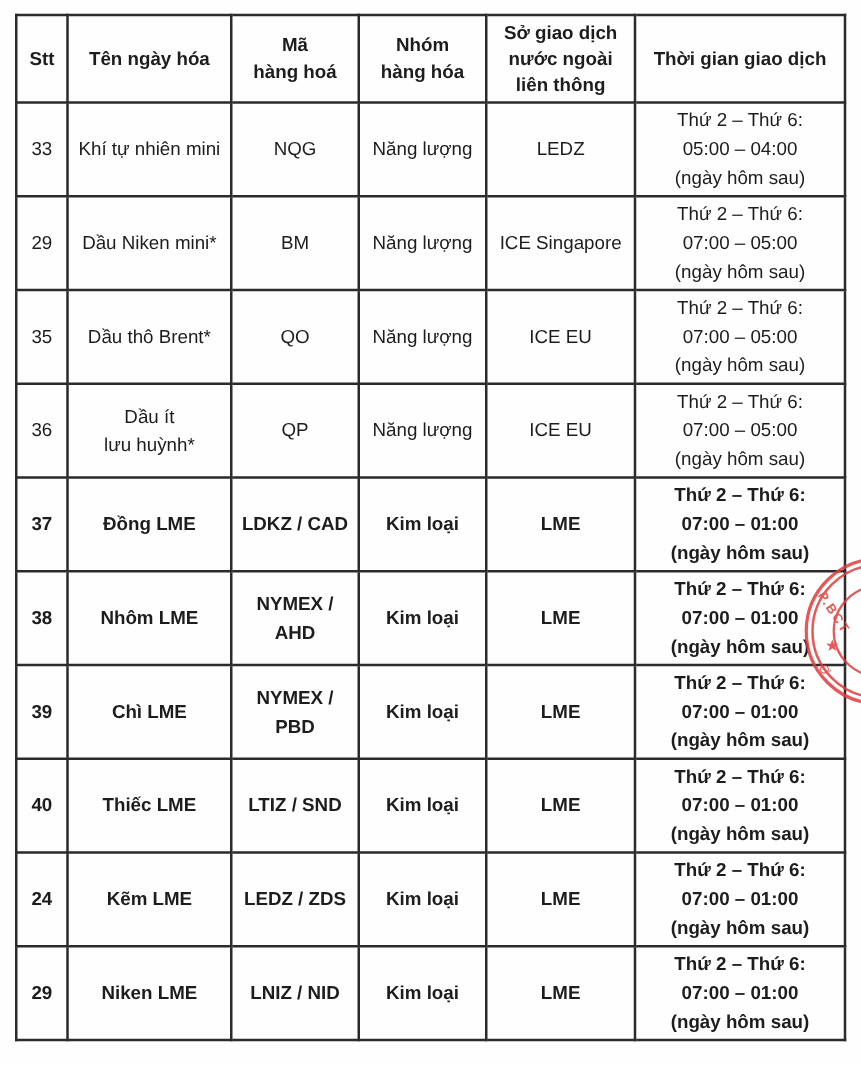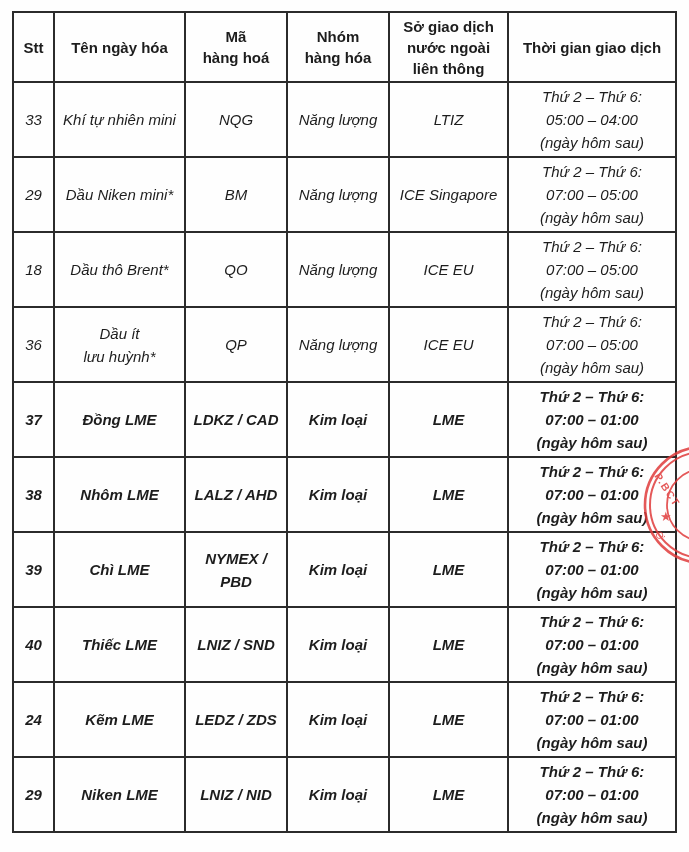--- a/index.html
+++ b/index.html
@@ -17,21 +17,21 @@
     border:2px solid #2b2b2b;
     text-align:center;vertical-align:middle;
     white-space:pre-line;
     padding:2px 4px;
     font-size:15px;
     line-height:23px;
   }
   .doc-table thead th{
     height:64px;font-weight:bold;line-height:21px;
   }
-  .doc-table tbody td{height:66px;font-style:italic;}
+  .doc-table tbody td{height:66px;}
   .bold-row td{font-weight:bold;}
   .footnote{
     position:absolute;left:30px;top:862px;
     font-style:italic;font-size:14.5px;color:#c2410c;
     white-space:nowrap;
   }
   .footnote sup{font-size:10px;font-style:normal;margin-right:4px;}
   .stamp{
     position:absolute;right:0;top:441px;z-index:5;
     opacity:.85;pointer-events:none;
@@ -62,37 +62,37 @@
 liên thông</th>
       <th>Thời gian giao dịch</th>
     </tr>
   </thead>
   <tbody>
     <tr>
       <td>33</td>
       <td>Khí tự nhiên mini</td>
       <td>NQG</td>
       <td>Năng lượng</td>
-      <td>LTIZ</td>
+      <td>LEDZ</td>
       <td>Thứ 2 – Thứ 6:
 05:00 – 04:00
 (ngày hôm sau)</td>
     </tr>
     <tr>
       <td>29</td>
       <td>Dầu Niken mini*</td>
       <td>BM</td>
       <td>Năng lượng</td>
       <td>ICE Singapore</td>
       <td>Thứ 2 – Thứ 6:
 07:00 – 05:00
 (ngày hôm sau)</td>
     </tr>
     <tr>
-      <td>18</td>
+      <td>35</td>
       <td>Dầu thô Brent*</td>
       <td>QO</td>
       <td>Năng lượng</td>
       <td>ICE EU</td>
       <td>Thứ 2 – Thứ 6:
 07:00 – 05:00
 (ngày hôm sau)</td>
     </tr>
     <tr>
       <td>36</td>
@@ -111,41 +111,41 @@
       <td>LDKZ / CAD</td>
       <td>Kim loại</td>
       <td>LME</td>
       <td>Thứ 2 – Thứ 6:
 07:00 – 01:00
 (ngày hôm sau)</td>
     </tr>
     <tr class="bold-row">
       <td>38</td>
       <td>Nhôm LME</td>
-      <td>LALZ / AHD</td>
+      <td>NYMEX / AHD</td>
       <td>Kim loại</td>
       <td>LME</td>
       <td>Thứ 2 – Thứ 6:
 07:00 – 01:00
 (ngày hôm sau)</td>
     </tr>
     <tr class="bold-row">
       <td>39</td>
       <td>Chì LME</td>
       <td>NYMEX / PBD</td>
       <td>Kim loại</td>
       <td>LME</td>
       <td>Thứ 2 – Thứ 6:
 07:00 – 01:00
 (ngày hôm sau)</td>
     </tr>
     <tr class="bold-row">
       <td>40</td>
       <td>Thiếc LME</td>
-      <td>LNIZ / SND</td>
+      <td>LTIZ / SND</td>
       <td>Kim loại</td>
       <td>LME</td>
       <td>Thứ 2 – Thứ 6:
 07:00 – 01:00
 (ngày hôm sau)</td>
     </tr>
     <tr class="bold-row">
       <td>24</td>
       <td>Kẽm LME</td>
       <td>LEDZ / ZDS</td>

